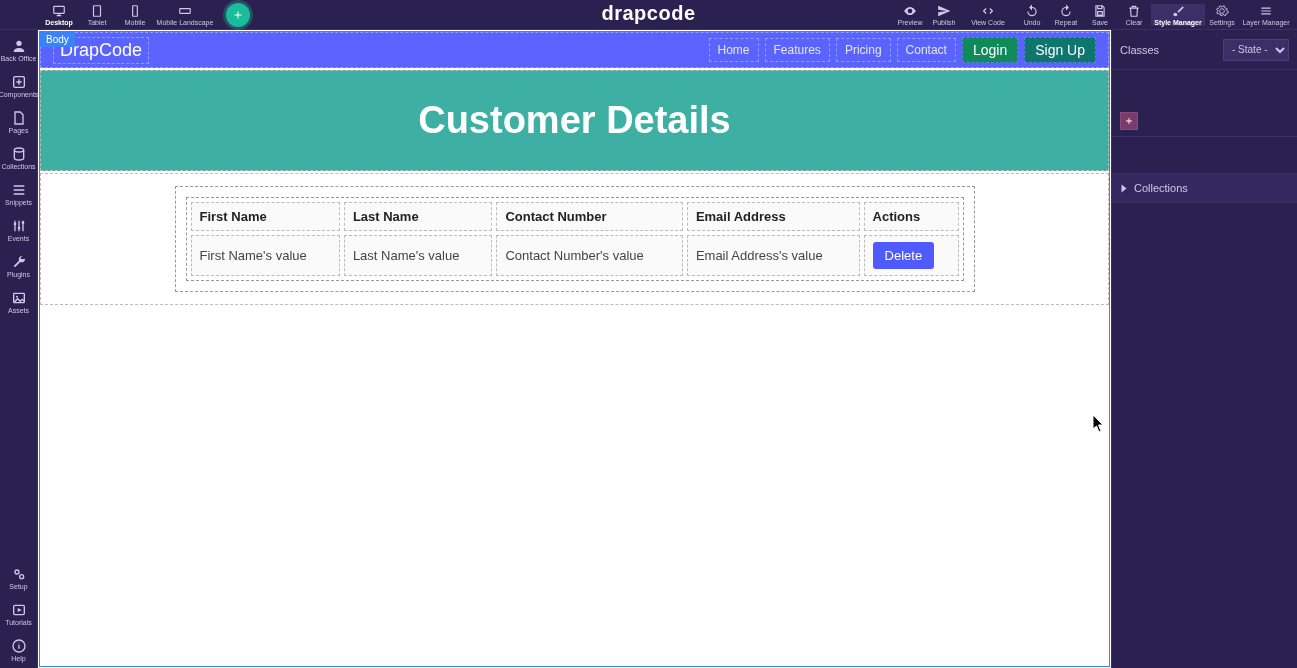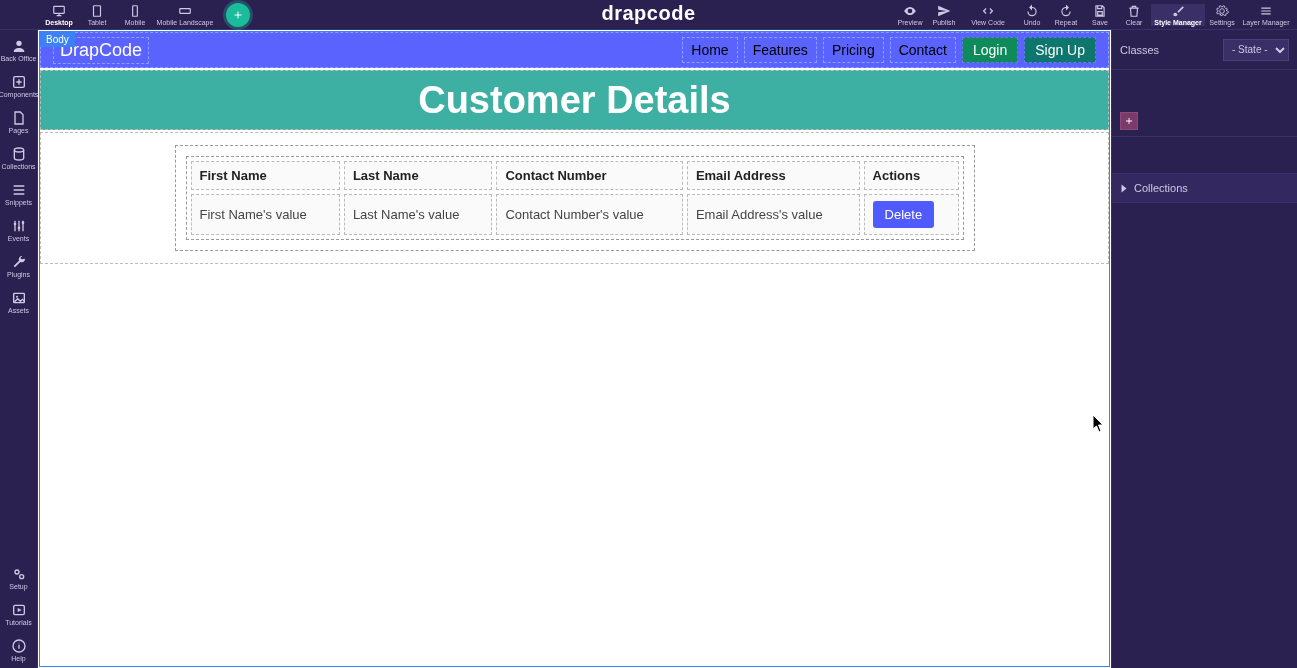--- a/index.html
+++ b/index.html
@@ -57,31 +57,31 @@
   }
   .sel-outline { position: absolute; inset: 1px; border: 1.5px solid #3b82f6; pointer-events: none; z-index: 5; }
 
   .page-nav {
     height: 36px; background: #5b63ff; display: flex; align-items: center;
     padding: 0 12px; gap: 6px; border: 1.5px dashed #88a0ff; margin: 2px;
   }
   .page-brand { color: #fff; font-size: 18px; font-weight: 500; border: 1.5px dashed #88a0ff; padding: 2px 6px; }
   .nav-spacer { flex: 1; }
   .nav-link {
-    color: #000000; font-size: 14px; padding: 4px 8px; border: 1.5px dashed #88a0ff;
+    color: #e5e5e5; font-size: 12px; padding: 4px 8px; border: 1.5px dashed #88a0ff;
   }
   .nav-pill {
     color: #fff; font-size: 14px; padding: 4px 10px; border: 1.5px dashed #6b74ff;
   }
   .nav-pill.login { background: #0e8a5b; }
   .nav-pill.signup { background: #0f766e; }
 
   .hero {
     background: #3eb0a3; border: 1.5px dashed #bbb; margin: 0 2px;
-    display: flex; align-items: center; justify-content: center; height: 60px;
+    display: flex; align-items: center; justify-content: center; height: 101px;
   }
   .hero h1 { color: #fff; font-size: 38px; font-weight: 700; }
 
   .outer-sec { border: 1.5px dashed #bbb; margin: 2px 2px 0 2px; padding: 12px 16px; }
   .table-area { width: 800px; margin: 0 auto; border: 1.5px dashed #999; padding: 10px; }
   .dtable { width: 100%; border: 1.5px dashed #999; border-collapse: separate; border-spacing: 4px; }
   .dtable th, .dtable td {
     border: 1.5px dashed #bbb; padding: 6px 8px; font-size: 13px; text-align: left; background: #fafafa;
   }
   .dtable th { font-weight: 700; color: #222; }

